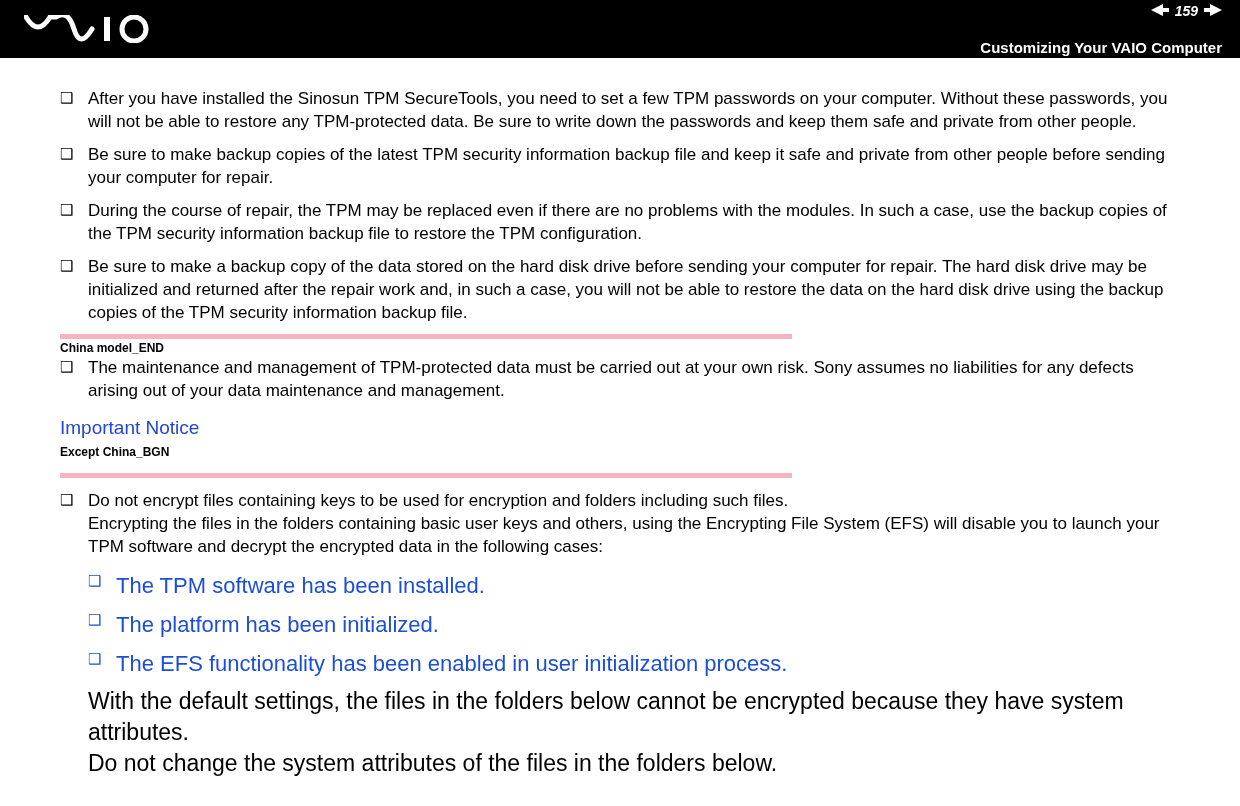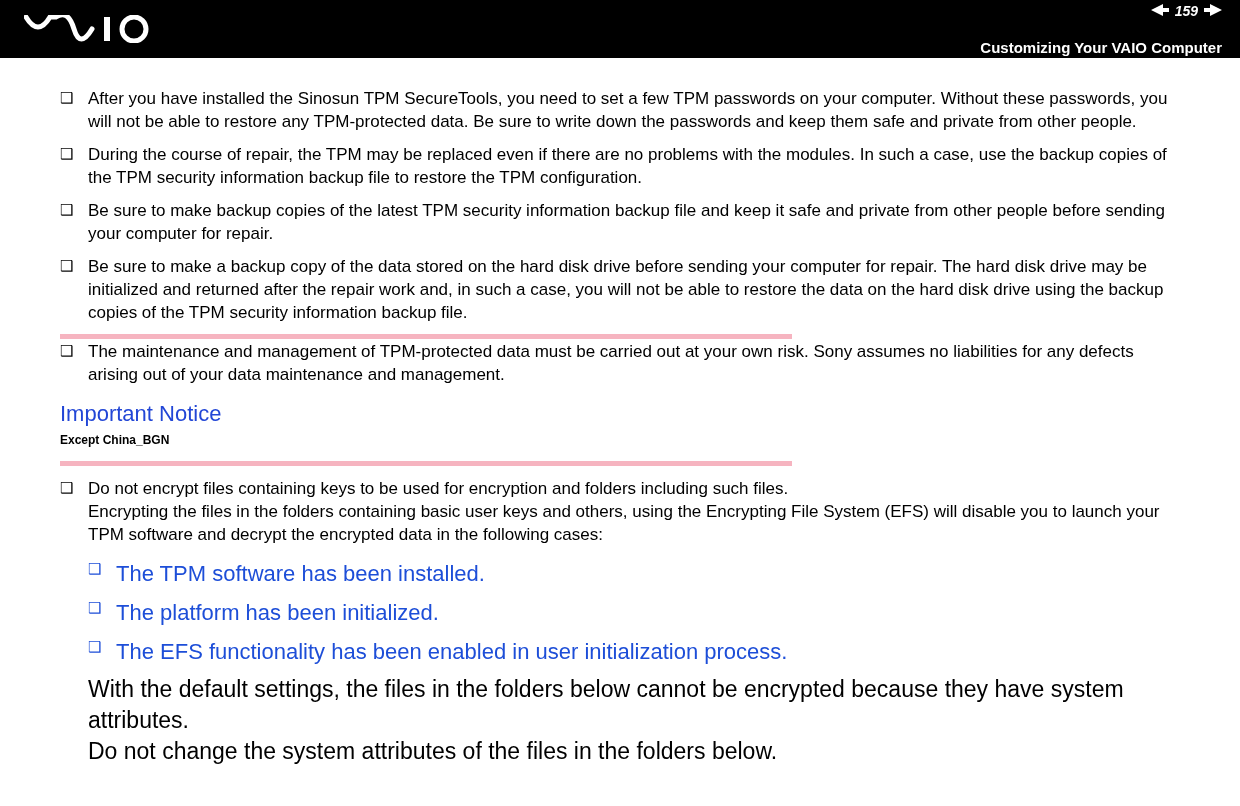--- a/index.html
+++ b/index.html
@@ -99,21 +99,21 @@
     }
     .marker-rule .label {
       font-size: 12px;
       font-weight: bold;
       color: #000;
     }
     .marker-rule.below .label { margin-bottom: 14px; }
     .marker-rule.below .bar { margin-top: 2px; margin-bottom: 0; }
     .section-heading {
       color: #2246d6;
-      font-size: 22px;
+      font-size: 19px;
       font-weight: normal;
       margin-top: 14px;
       margin-bottom: 4px;
     }
     .trailing-para {
       font-size: 23px;
       line-height: 1.35;
       padding-left: 28px;
       margin-top: 4px;
     }
@@ -146,27 +146,28 @@
       </span>
     </div>
     <div class="subtitle">Customizing Your VAIO Computer</div>
   </div>
 </div>
 
 <div class="page-body">
 
   <ul class="bullet-list">
     <li class="bullet-item">After you have installed the Sinosun TPM SecureTools, you need to set a few TPM passwords on your computer. Without these passwords, you will not be able to restore any TPM-protected data. Be sure to write down the passwords and keep them safe and private from other people.</li>
+    <li class="bullet-item">Be sure to make backup copies of the latest TPM security information backup file and keep it safe and private from other people before sending your computer for repair.</li>
     <li class="bullet-item">During the course of repair, the TPM may be replaced even if there are no problems with the modules. In such a case, use the backup copies of the TPM security information backup file to restore the TPM configuration.</li>
-    <li class="bullet-item">Be sure to make backup copies of the latest TPM security information backup file and keep it safe and private from other people before sending your computer for repair.</li>
     <li class="bullet-item">Be sure to make a backup copy of the data stored on the hard disk drive before sending your computer for repair. The hard disk drive may be initialized and returned after the repair work and, in such a case, you will not be able to restore the data on the hard disk drive using the backup copies of the TPM security information backup file.</li>
   </ul>
 
   <div class="marker-rule">
     <div class="bar"></div>
+    <div class="label">China model_END</div>
   </div>
 
   <ul class="bullet-list">
     <li class="bullet-item">The maintenance and management of TPM-protected data must be carried out at your own risk. Sony assumes no liabilities for any defects arising out of your data maintenance and management.</li>
   </ul>
 
   <h2 class="section-heading">Important Notice</h2>
 
   <div class="marker-rule below">
     <div class="label">Except China_BGN</div>

